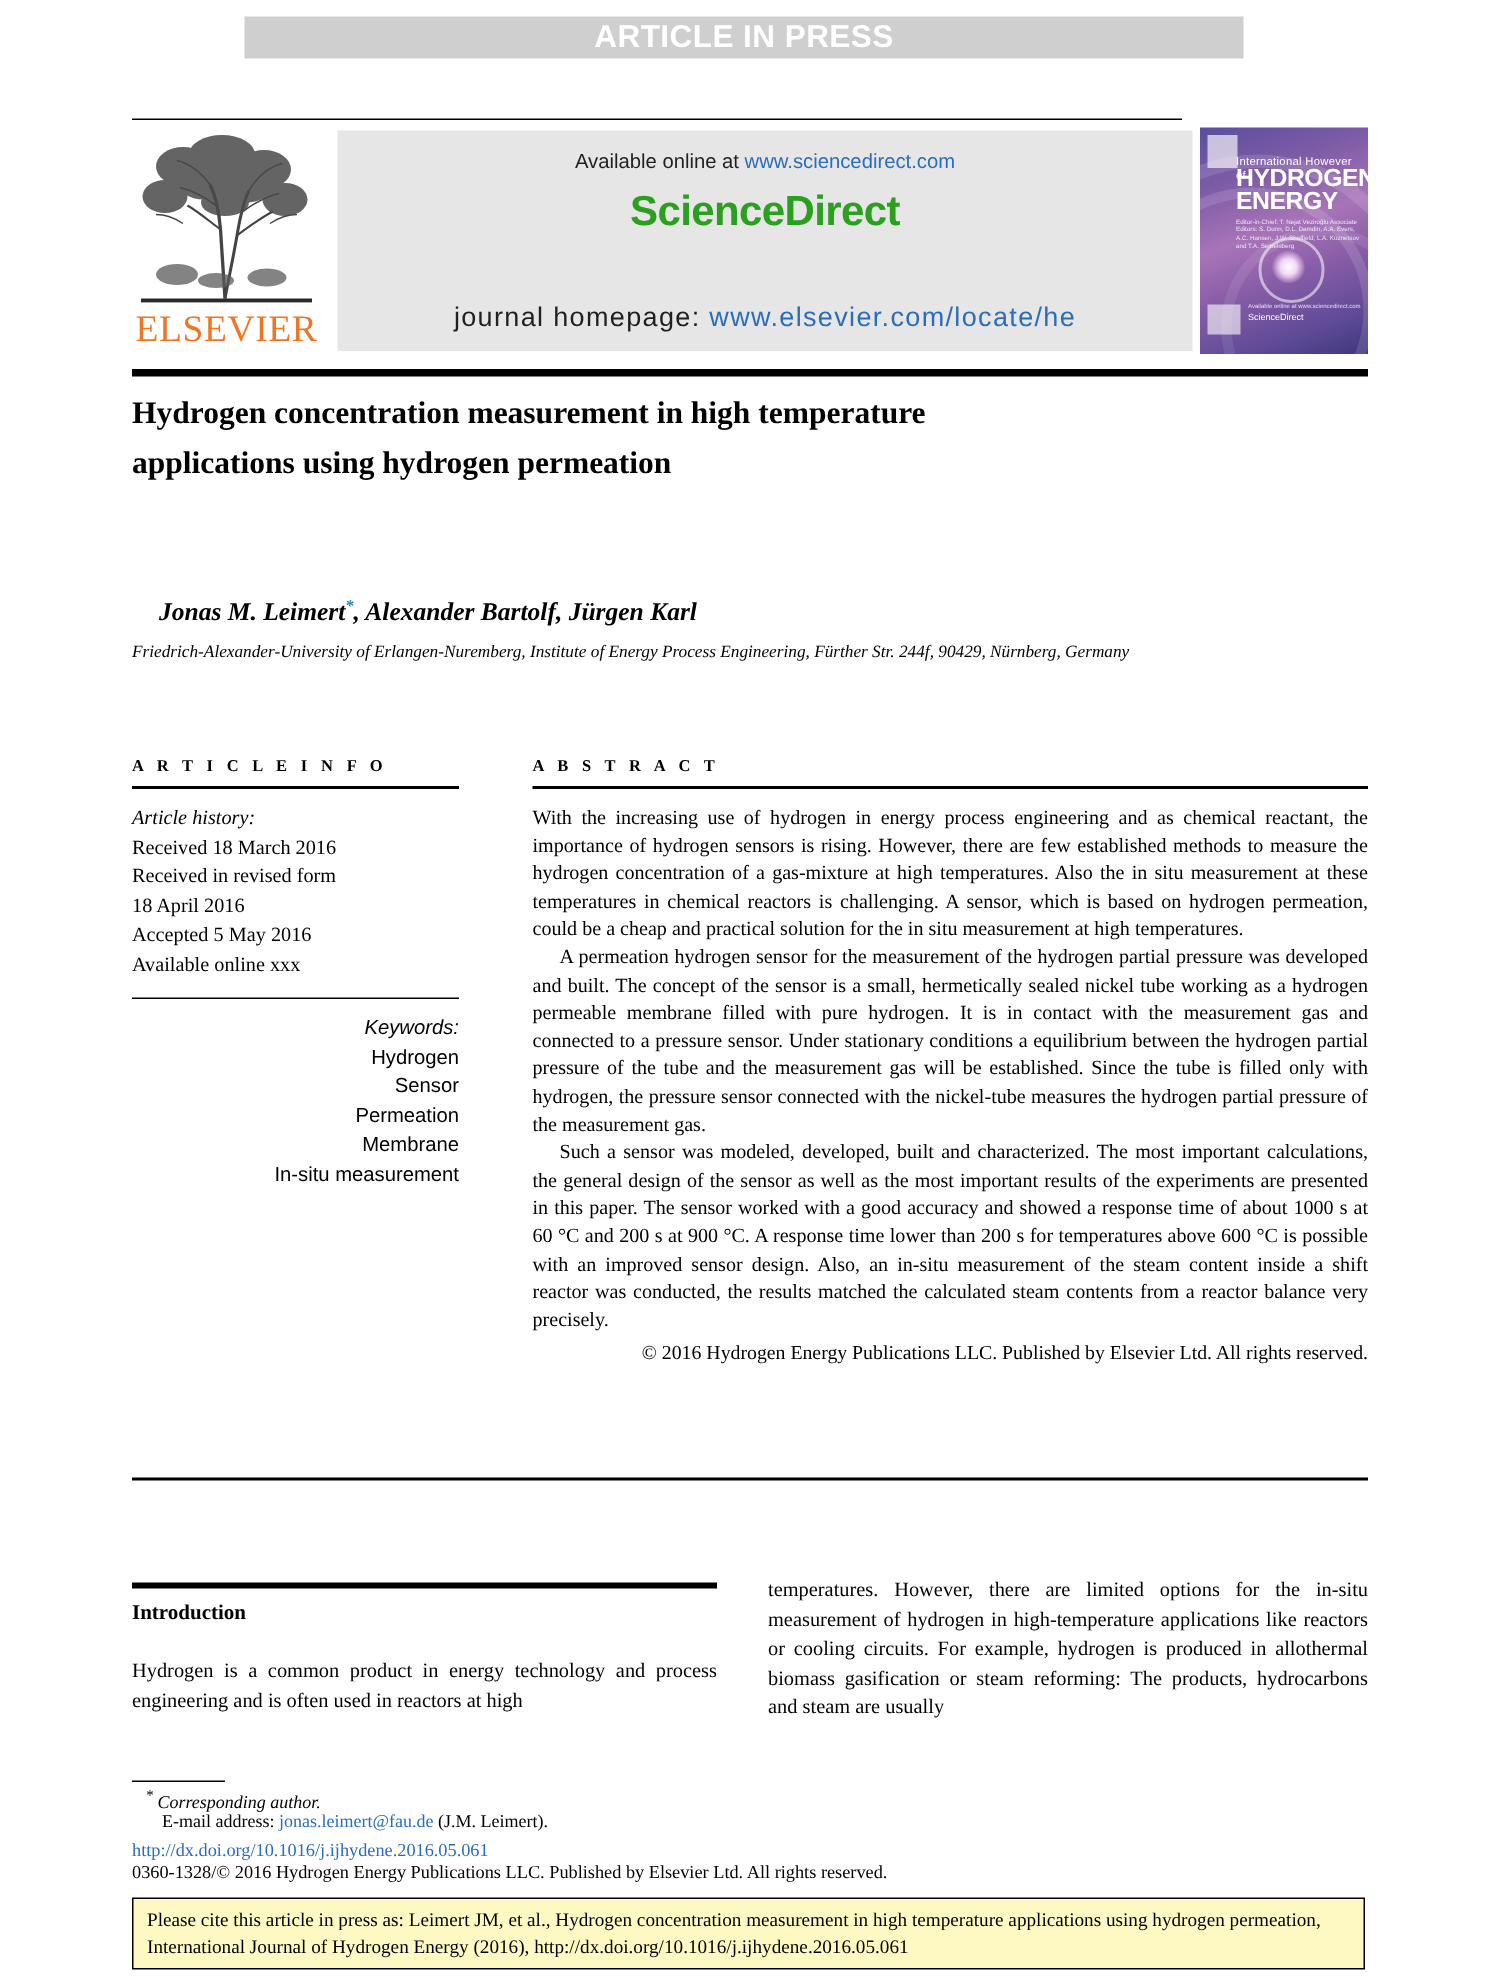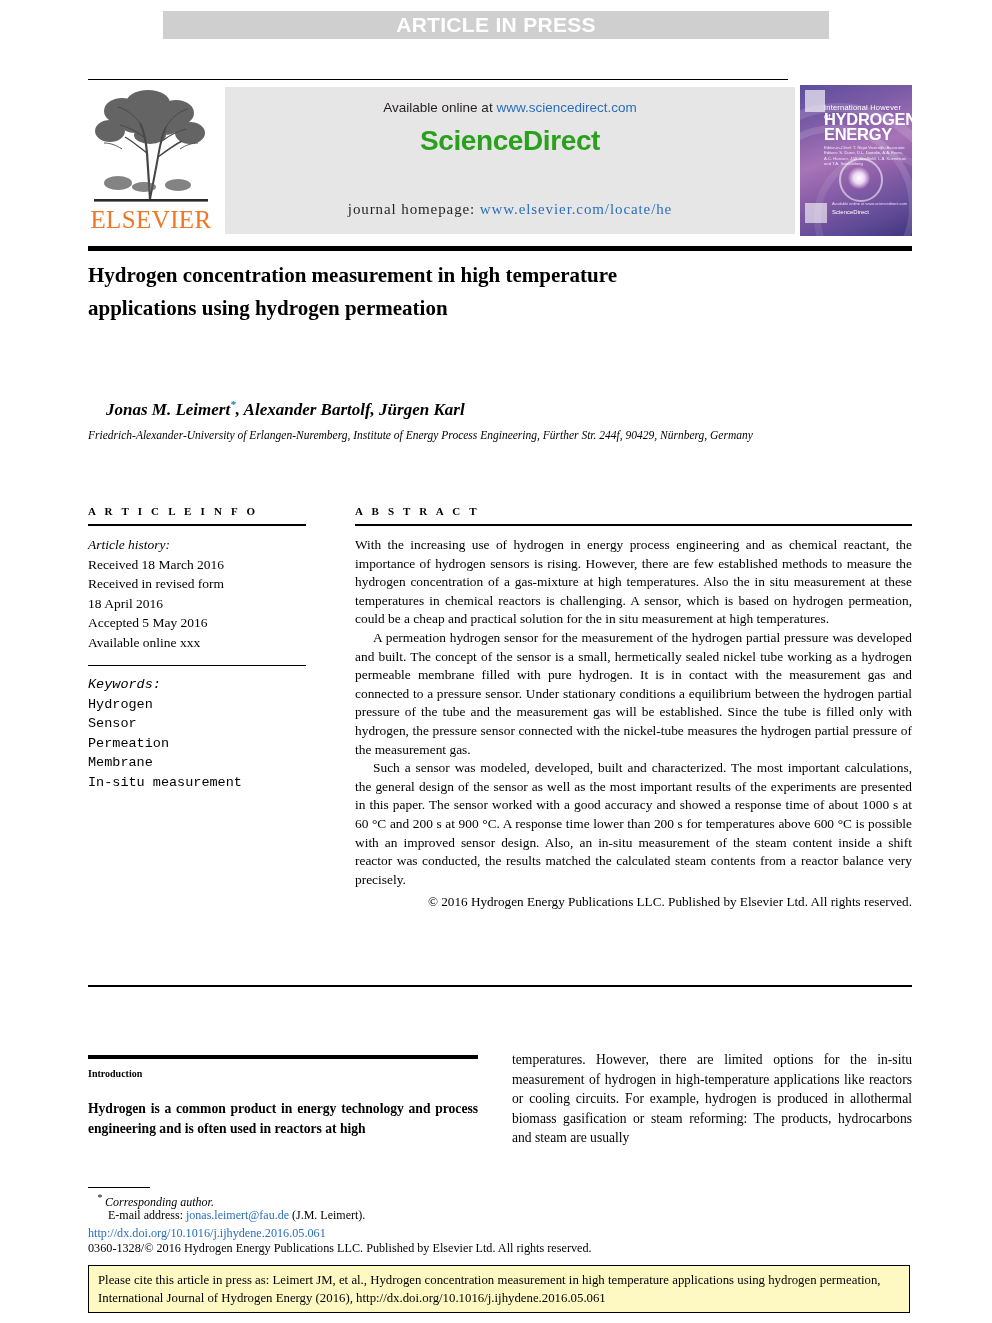--- a/index.html
+++ b/index.html
@@ -133,22 +133,22 @@
     font-size: 28px;
     color: #2aa01e;
     letter-spacing: -0.4px;
   }
   .sd-home {
     position: absolute;
     left: 0;
     top: 114px;
     width: 570px;
     text-align: center;
-    font-family: Liberation Serif, serif;
-    font-size: 15px;
+    font-family: Liberation Sans, sans-serif;
+    font-size: 18px;
     letter-spacing: 0.9px;
     color: #231f20;
   }
   .sd-home .lnk { color: #2a6ebb; }
 
   
   .cover {
     position: absolute;
     left: 712px;
     top: 0;
@@ -334,23 +334,24 @@
     color: #000;
   }
   .info-block .it { font-style: italic; }
   .kw-rule {
     margin-top: 13px;
     height: 1px;
     background: #000;
   }
   .kw-block {
     margin-top: 9px;
-    font-family: Liberation Mono, monospace;
+    font-family: Liberation Sans, sans-serif;
     font-size: 13.5px;
     line-height: 19.5px;
+    text-align: right;
   }
   .kw-block .it { font-style: italic; }
 
   .abs-body {
     margin-top: 10px;
     font-family: "Liberation Serif", serif;
     font-size: 13.4px;
     line-height: 18.6px;
     text-align: justify;
     color: #000;
@@ -389,30 +390,30 @@
   }
   .intro-rule {
     width: 390px;
     height: 4px;
     background: #000;
   }
   .intro-head {
     margin-top: 9px;
     font-family: "Liberation Serif", serif;
     font-weight: bold;
-    font-size: 10px;
+    font-size: 14px;
   }
   .body-text {
     font-family: "Liberation Serif", serif;
     font-size: 13.6px;
     line-height: 19.6px;
     text-align: justify;
     color: #000;
   }
-  .body-left .body-text { margin-top: 20px; font-weight: bold; }
+  .body-left .body-text { margin-top: 20px; }
 
   
   .fn-rule {
     position: absolute;
     left: 88px;
     top: 1187px;
     width: 62px;
     height: 1px;
     background: #000;
   }

